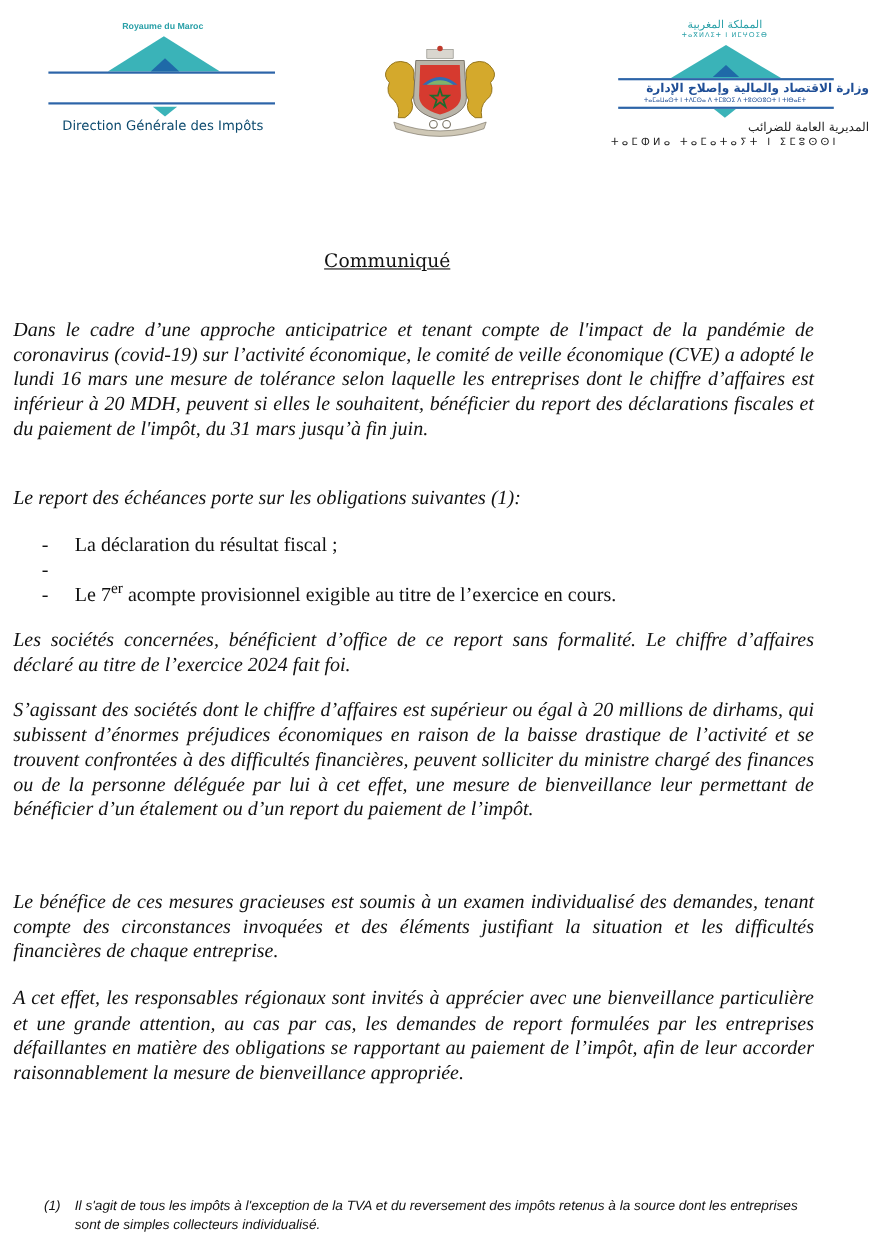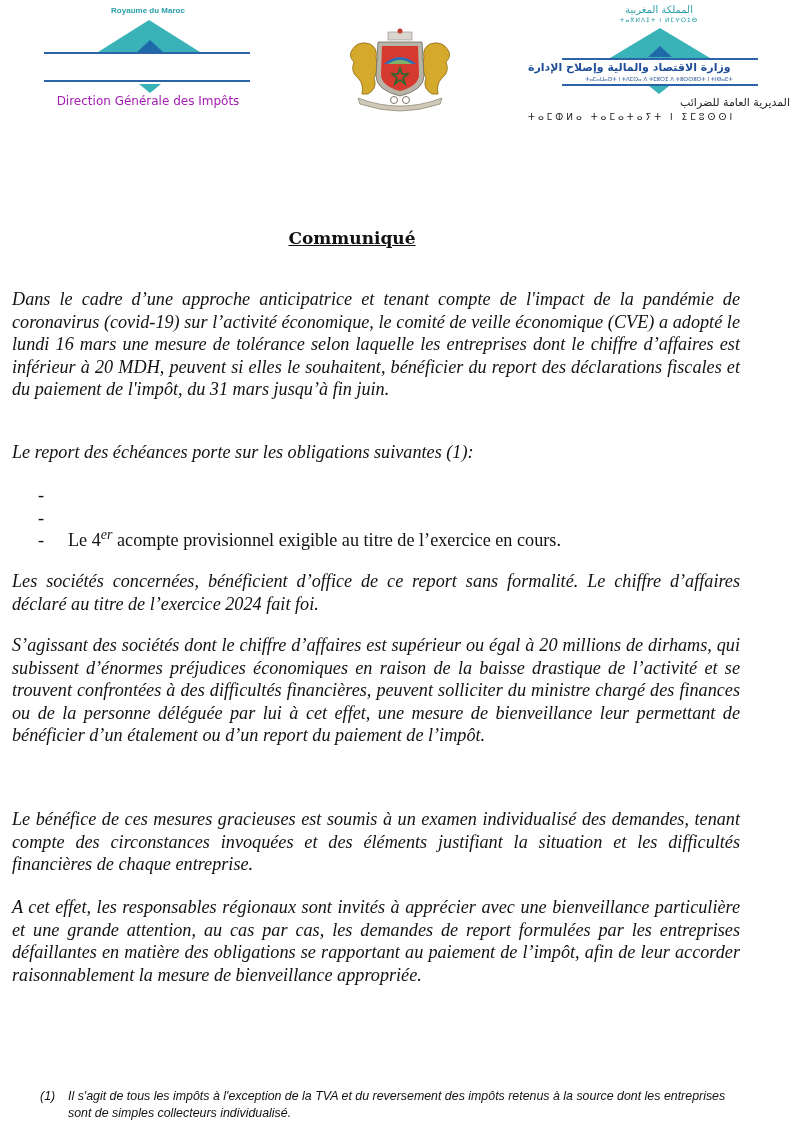--- a/index.html
+++ b/index.html
@@ -1,71 +1,71 @@
 <!DOCTYPE html>
 <html><head>
   <meta charset="utf-8">
   <style>
     html, body { margin: 0; padding: 0; background: #ffffff; }
     body { width: 800px; height: 1130px; position: relative; overflow: hidden; color: #111; }
-    .header { position: absolute; top: 0; left: 0; width: 800px; height: 130px; text-decoration: underline; }
+    .header { position: absolute; top: 13px; left: 0; width: 800px; height: 130px; text-decoration: underline; }
 
     
     .logo-left { position: absolute; left: 28px; top: 4px; width: 240px; height: 110px; }
     .logo-left .kingdom { position: absolute; top: 2px; left: 0; width: 240px; text-align: center;
       font-family: "Liberation Sans", sans-serif; font-weight: bold; font-size: 8px; color: #2aa0a8; }
     .tri { position: absolute; width: 0; height: 0; border-style: solid; }
     .logo-left .tri-big { left: 70px; top: 16px; border-width: 0 51px 32px 51px; border-color: transparent transparent #3ab3b8 transparent; }
     .logo-left .tri-small { left: 109px; top: 36px; border-width: 0 13px 12px 13px; border-color: transparent transparent #1f6aa8 transparent; }
     .logo-left .rule { position: absolute; left: 16px; width: 206px; height: 2px; background: #2c64a8; }
     .logo-left .ministry { position: absolute; top: 50px; left: 0; width: 240px; text-align: center;
       font-family: "Liberation Sans", sans-serif; font-weight: bold; font-size: 11px; line-height: 12px; color: #1f4e96; }
     .logo-left .tri-down { left: 111px; top: 80px; border-width: 9px 11px 0 11px; border-color: #3ab3b8 transparent transparent transparent; }
     .logo-left .dgi { position: absolute; top: 90px; left: 0; width: 240px; text-align: center;
-      font-family: "DejaVu Sans", sans-serif; font-size: 12px; color: #a21caf; }
+      font-family: "DejaVu Sans", sans-serif; font-size: 12px; color: #0c4a6e; }
 
     
     .emblem { position: absolute; left: 344px; top: 28px; width: 112px; height: 84px; }
 
     
     .logo-right { position: absolute; left: 528px; top: 4px; width: 262px; height: 122px; }
     .logo-right .ar-kingdom { position: absolute; top: 0; left: 0; width: 262px; text-align: center;
       font-family: "DejaVu Sans", sans-serif; font-size: 10px; color: #2aa0a8; }
     .logo-right .tf-kingdom { position: absolute; top: 12px; left: 0; width: 262px; text-align: center;
       font-family: "DejaVu Sans", sans-serif; font-size: 6px; letter-spacing: 1px; color: #2aa0a8; }
     .logo-right .tri-big { left: 82px; top: 24px; border-width: 0 50px 30px 50px; border-color: transparent transparent #3ab3b8 transparent; }
     .logo-right .tri-small { left: 120px; top: 42px; border-width: 0 12px 11px 12px; border-color: transparent transparent #1f6aa8 transparent; }
     .logo-right .rule { position: absolute; left: 34px; width: 196px; height: 2px; background: #2c64a8; }
-    .logo-right .ar-ministry { position: absolute; top: 57px; left: 0; width: 262px; text-align: left;
+    .logo-right .ar-ministry { position: absolute; top: 57px; left: 0; width: 262px; text-align: right;
       font-family: "DejaVu Sans", sans-serif; font-weight: bold; font-size: 11px; color: #1f4e96; }
     .logo-right .tf-ministry { position: absolute; top: 72px; left: 0; width: 262px; text-align: center;
       font-family: "DejaVu Sans", sans-serif; font-size: 5.5px; color: #1f4e96; }
     .logo-right .tri-down { left: 121px; top: 82px; border-width: 8px 10px 0 10px; border-color: #3ab3b8 transparent transparent transparent; }
     .logo-right .ar-dgi { position: absolute; top: 92px; left: 0; width: 262px; 
       font-family: "DejaVu Sans", sans-serif; font-size: 11px; color: #222; }
-    .logo-right .tf-dgi { position: absolute; top: 108px; left: 0; width: 262px; text-align: left;
+    .logo-right .tf-dgi { position: absolute; top: 108px; left: 0; width: 262px; text-align: center;
       font-family: "DejaVu Sans", sans-serif; font-size: 9px; letter-spacing: 3px; color: #222; }
 
     
     .title { position: absolute; top: 228px; left: 0; width: 704px; text-align: center;
-      font-family: "DejaVu Serif", serif; font-weight: bold; font-size: 17px; text-decoration: underline; }
+      font-family: "DejaVu Serif", serif; font-weight: normal; font-size: 17px; text-decoration: underline; }
     .content { position: absolute; left: 12px; top: 288px; width: 728px;
       font-family: "Liberation Serif", serif; font-size: 18.2px; line-height: 22.6px; }
     .content p { margin: 0; font-style: italic; }
     .justify { text-align: justify; }
     .p1 { position: absolute; top: 0; left: 0; width: 728px; }
     .p2 { position: absolute; top: 153px; left: 0; width: 728px; }
     .list { position: absolute; top: 196px; left: 26px; width: 700px; margin: 0; padding: 0; list-style: none; }
     .list li { display: flex; height: 22.6px; }
     .list .dash { width: 30px; }
     .p3 { position: absolute; top: 282px; left: 0; width: 728px; }
     .p4 { position: absolute; top: 346px; left: 0; width: 728px; }
     .p5 { position: absolute; top: 520px; left: 0; width: 728px; }
     .p6 { position: absolute; top: 608px; left: 0; width: 728px; }
-    sup { font-size: 14px; line-height: 0; font-style: italic; }
+    sup { font-size: 14px; line-height: 0; }
 
     .footnote { position: absolute; left: 40px; top: 1088px; width: 700px;
       font-family: "Liberation Sans", sans-serif; font-style: italic; font-size: 12.4px; line-height: 17px; color: #111; display: flex; }
     .footnote .fn-num { width: 28px; flex: none; }
   </style>
 </head>
 <body>
 
 <div class="header">
 
@@ -119,27 +119,28 @@
 </div>
 
 <div class="title">Communiqué</div>
 
 <div class="content">
   <p class="p1 justify">Dans le cadre d’une approche anticipatrice et tenant compte de l'impact de la pandémie de coronavirus (covid-19) sur l’activité économique, le comité de veille économique (CVE) a adopté le lundi 16 mars une mesure de tolérance selon laquelle les entreprises dont le chiffre d’affaires est inférieur à 20 MDH, peuvent si elles le souhaitent, bénéficier du report des déclarations fiscales et du paiement de l'impôt, du 31 mars jusqu’à fin juin.</p>
   <p class="p2">Le report des échéances porte sur les obligations suivantes (1):</p>
   <ul class="list">
     <li>
       <span class="dash">-</span>
+      <span>La déclaration du résultat fiscal ;</span>
     </li>
     <li>
       <span class="dash">-</span>
     </li>
     <li>
       <span class="dash">-</span>
-      <span><span>Le 4</span><sup>er</sup><span> acompte provisionnel exigible au titre de l’exercice en cours.</span></span>
+      <span><span>Le 7</span><sup>er</sup><span> acompte provisionnel exigible au titre de l’exercice en cours.</span></span>
     </li>
   </ul>
   <p class="p3 justify">Les sociétés concernées, bénéficient d’office de ce report sans formalité. Le chiffre d’affaires déclaré au titre de l’exercice 2024 fait foi.</p>
   <p class="p4 justify">S’agissant des sociétés dont le chiffre d’affaires est supérieur ou égal à 20 millions de dirhams, qui subissent d’énormes préjudices économiques en raison de la baisse drastique de l’activité et se trouvent confrontées à des difficultés financières, peuvent solliciter du ministre chargé des finances ou de la personne déléguée par lui à cet effet, une mesure de bienveillance leur permettant de bénéficier d’un étalement ou d’un report du paiement de l’impôt.</p>
   <p class="p5 justify">Le bénéfice de ces mesures gracieuses est soumis à un examen individualisé des demandes, tenant compte des circonstances invoquées et des éléments justifiant la situation et les difficultés financières de chaque entreprise.</p>
   <p class="p6 justify">A cet effet, les responsables régionaux sont invités à apprécier avec une bienveillance particulière et une grande attention, au cas par cas, les demandes de report formulées par les entreprises défaillantes en matière des obligations se rapportant au paiement de l’impôt, afin de leur accorder raisonnablement la mesure de bienveillance appropriée.</p>
 </div>
 
 <div class="footnote">
   <span class="fn-num">(1)</span>

